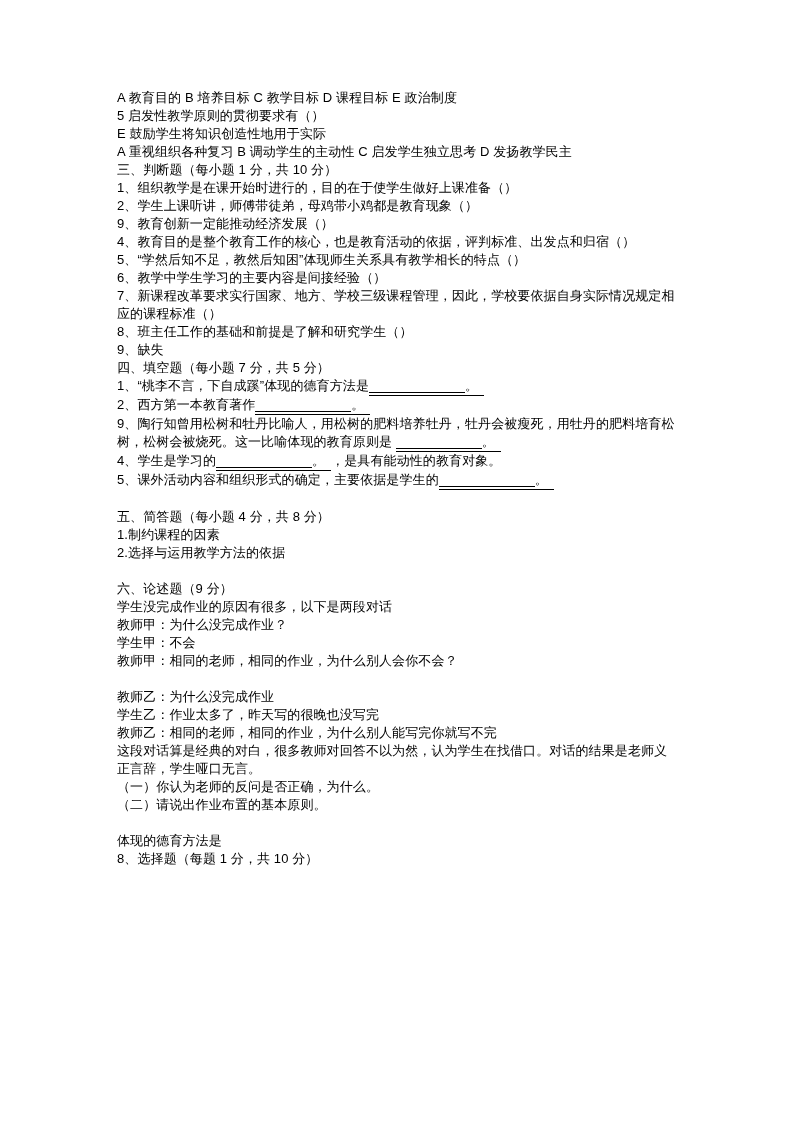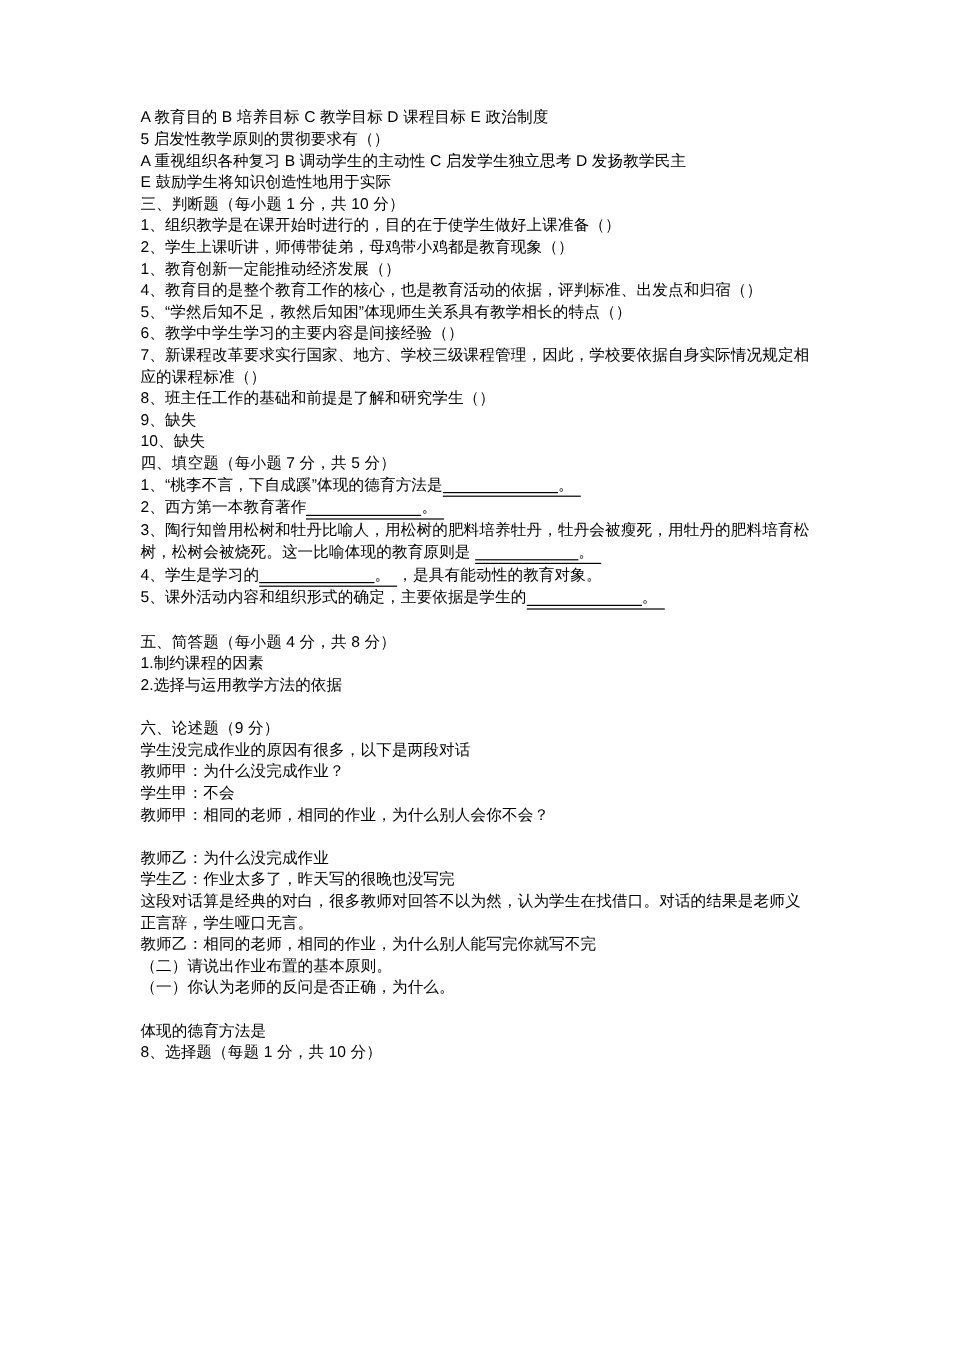--- a/index.html
+++ b/index.html
@@ -57,47 +57,46 @@
   }
 </style>
 </head>
 <body>
 
 <div id="page">
   <div id="content">
 
     <div class="ln">A 教育目的  B 培养目标  C 教学目标  D 课程目标  E 政治制度</div>
     <div class="ln">5 启发性教学原则的贯彻要求有（）</div>
+    <div class="ln">E 鼓励学生将知识创造性地用于实际</div>
     <div class="ln">A 重视组织各种复习  B 调动学生的主动性  C 启发学生独立思考  D 发扬教学民主</div>
-    <div class="ln">E 鼓励学生将知识创造性地用于实际</div>
 
     <div class="ln">三、判断题（每小题 1 分，共 10 分）</div>
     <div class="ln">1、组织教学是在课开始时进行的，目的在于使学生做好上课准备（）</div>
     <div class="ln">2、学生上课听讲，师傅带徒弟，母鸡带小鸡都是教育现象（）</div>
-    <div class="ln">1、教育创新一定能推动经济发展（）</div>
+    <div class="ln">9、教育创新一定能推动经济发展（）</div>
     <div class="ln">4、教育目的是整个教育工作的核心，也是教育活动的依据，评判标准、出发点和归宿（）</div>
     <div class="ln">5、“学然后知不足，教然后知困”体现师生关系具有教学相长的特点（）</div>
     <div class="ln">6、教学中学生学习的主要内容是间接经验（）</div>
     <div class="ln">7、新课程改革要求实行国家、地方、学校三级课程管理，因此，学校要依据自身实际情况规定相应的课程标准（）</div>
     <div class="ln">8、班主任工作的基础和前提是了解和研究学生（）</div>
     <div class="ln">9、缺失</div>
-    <div class="ln">10、缺失</div>
 
     <div class="ln">四、填空题（每小题 7 分，共 5 分）</div>
 
     <div class="ln">
       <span>1、“桃李不言，下自成蹊”体现的德育方法是</span><span class="tail"><span class="blank" style="width: 96px;"></span><span>。</span></span>
     </div>
 
     <div class="ln">
       <span>2、西方第一本教育著作</span><span class="tail"><span class="blank" style="width: 96px;"></span><span>。</span></span>
     </div>
 
     <div class="ln">
-      <span>3、陶行知曾用松树和牡丹比喻人，用松树的肥料培养牡丹，牡丹会被瘦死，用牡丹的肥料培育松树，松树会被烧死。这一比喻体现的教育原则是 </span><span class="tail"><span class="blank" style="width: 86px;"></span><span>。</span></span>
+      <span>9、陶行知曾用松树和牡丹比喻人，用松树的肥料培养牡丹，牡丹会被瘦死，用牡丹的肥料培育松树，松树会被烧死。这一比喻体现的教育原则是 </span><span class="tail"><span class="blank" style="width: 86px;"></span><span>。</span></span>
     </div>
 
     <div class="ln">
       <span>4、学生是学习的</span><span class="tail"><span class="blank" style="width: 96px;"></span><span>。</span></span><span>，是具有能动性的教育对象。</span>
     </div>
 
     <div class="ln">
       <span>5、课外活动内容和组织形式的确定，主要依据是学生的</span><span class="tail"><span class="blank" style="width: 96px;"></span><span>。</span></span>
     </div>
 
@@ -112,24 +111,24 @@
     <div class="ln">六、论述题（9 分）</div>
     <div class="ln">学生没完成作业的原因有很多，以下是两段对话</div>
     <div class="ln">教师甲：为什么没完成作业？</div>
     <div class="ln">学生甲：不会</div>
     <div class="ln">教师甲：相同的老师，相同的作业，为什么别人会你不会？</div>
 
     <div class="spacer"></div>
 
     <div class="ln">教师乙：为什么没完成作业</div>
     <div class="ln">学生乙：作业太多了，昨天写的很晚也没写完</div>
+    <div class="ln">教师乙：相同的老师，相同的作业，为什么别人能写完你就写不完</div>
     <div class="ln">这段对话算是经典的对白，很多教师对回答不以为然，认为学生在找借口。对话的结果是老师义正言辞，学生哑口无言。</div>
-    <div class="ln">教师乙：相同的老师，相同的作业，为什么别人能写完你就写不完</div>
+    <div class="ln">（一）你认为老师的反问是否正确，为什么。</div>
     <div class="ln">（二）请说出作业布置的基本原则。</div>
-    <div class="ln">（一）你认为老师的反问是否正确，为什么。</div>
 
     <div class="spacer"></div>
 
     <div class="ln">体现的德育方法是</div>
     <div class="ln">8、选择题（每题 1 分，共 10 分）</div>
 
   </div>
 </div>
 
 </body></html>

